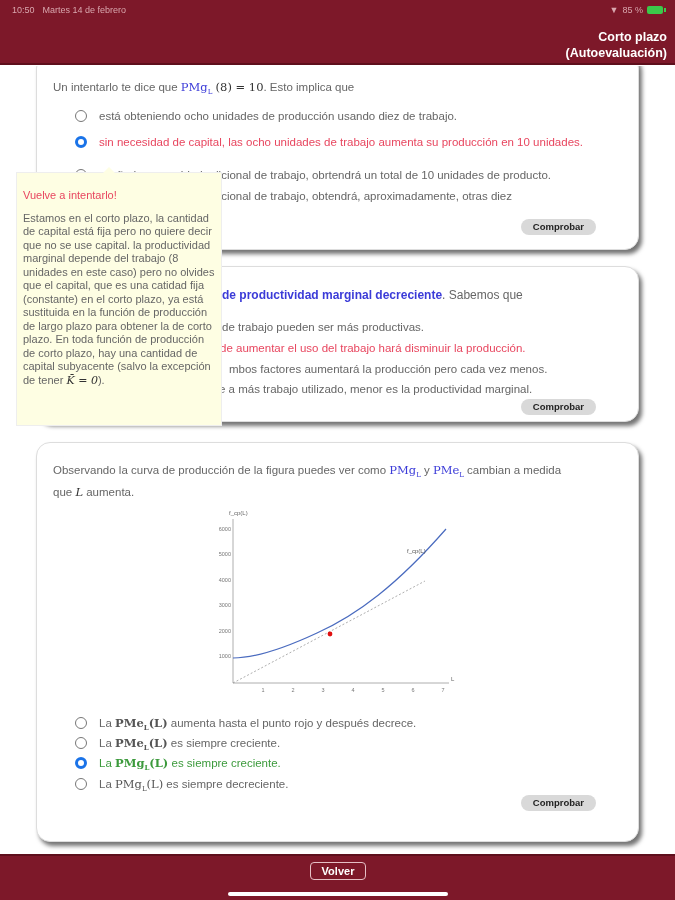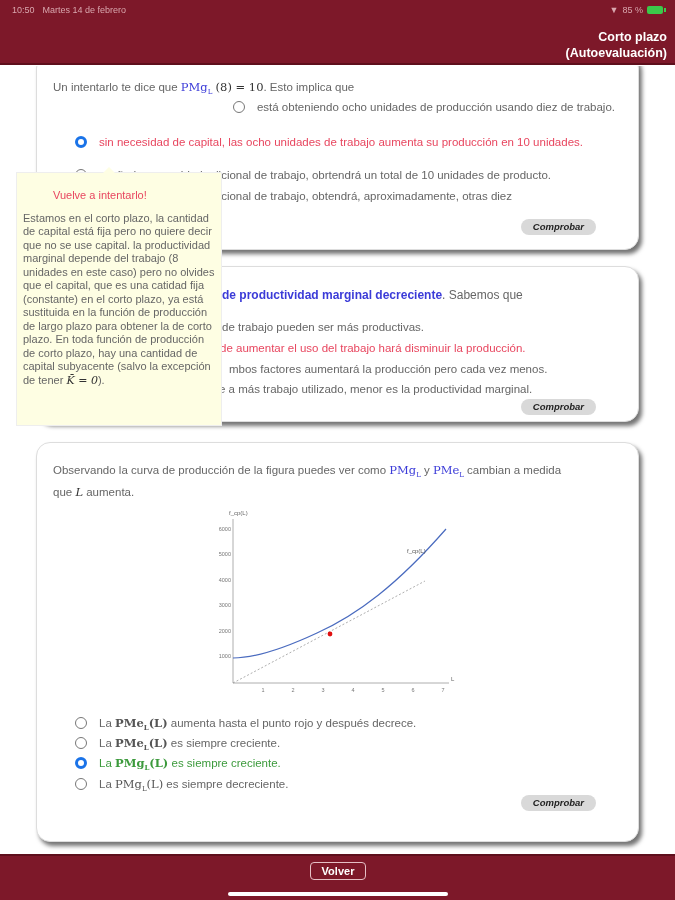--- a/index.html
+++ b/index.html
@@ -18,23 +18,23 @@
   .card3 { top: 376px; height: 400px; }
   .qtext { position: absolute; left: 16px; font-size: 11.5px; color: #666; line-height: 17px; }
   .math { font-family: "DejaVu Serif", serif; color: #3b3bd8; }
   .math sub { font-size: 7px; }
   .mathplain { font-family: "DejaVu Serif", serif; font-style: italic; color: #333; }
   .opt { position: absolute; font-size: 11.5px; color: #666; line-height: 16px; display: flex; }
   .radio { flex: none; width: 12px; height: 12px; border-radius: 50%; border: 1.5px solid #777; margin-top: 2px; margin-right: 12px; background: #fff; }
   .radio.checked { border: 3.5px solid #1a73e8; }
   .opt.wrong { color: #e8465f; }
   .opt.green { color: #3c9a3c; }
-  .btn { position: absolute; right: 42px; height: 16px; padding: 0 12px; border-radius: 8px; background: #d9d9d9; color: #222; font-size: 9.5px; font-weight: bold; line-height: 16px; border: none; font-style: italic; }
+  .btn { position: absolute; right: 42px; height: 16px; padding: 0 12px; border-radius: 8px; background: #d9d9d9; color: #222; font-size: 9.5px; font-weight: bold; line-height: 16px; border: none; }
   .tooltip { position: absolute; left: 16px; top: 171px; width: 206px; height: 254px; background: #fefee3; border: 1px solid #eee; z-index: 10; padding: 8px 6px 0 6px; font-size: 11px; color: #666; line-height: 13.5px; }
-  .tooltip .ttitle { color: #e8465f; margin-bottom: 9px; margin-top: 8px; margin-left: 30px; }
+  .tooltip .ttitle { color: #e8465f; margin-bottom: 9px; margin-top: 8px; }
   .tooltip::before { content: ""; position: absolute; left: 86px; top: -6px; border-left: 6px solid transparent; border-right: 6px solid transparent; border-bottom: 6px solid #fefee3; }
   .footer { position: absolute; left: 0; top: 854px; width: 675px; height: 46px; background: #7d1829; border-top: 2px solid #5e0f1c; }
   .volver { position: absolute; left: 310px; top: 6px; width: 56px; height: 18px; border: 1.5px solid #e6bfc5; border-radius: 4px; color: #fff; font-weight: bold; font-size: 11px; text-align: center; line-height: 15px; background: #7d1829; }
   .homebar { position: absolute; left: 228px; top: 36px; width: 220px; height: 4px; border-radius: 2px; background: #fff; }
   .chart { position: absolute; left: 180px; top: 62px; width: 240px; height: 190px; }
 </style>
 </head>
 <body>
 
 <div class="statusbar">
@@ -53,21 +53,21 @@
     <div>(Autoevaluación)</div>
   </div>
 </div>
 
 <div class="content">
 
   <div class="card card1">
     <div class="qtext" style="top:24px;">
       <span>Un intentarlo te dice que </span><span class="math"><span>PMg</span><sub>L</sub></span> <span class="mathplain" style="font-style:normal;color:#333;">(8) = 10</span><span>. Esto implica que</span>
     </div>
-    <div class="opt" style="left:38px; top:44px; width:540px;justify-content:flex-end;">
+    <div class="opt" style="left:38px; top:53px; width:540px;">
       <span class="radio"></span>
       <span>está obteniendo ocho unidades de producción usando diez de trabajo.</span>
     </div>
     <div class="opt wrong" style="left:38px; top:79px; width:540px;">
       <span class="radio checked"></span>
       <span>sin necesidad de capital, las ocho unidades de trabajo aumenta su producción en 10 unidades.</span>
     </div>
     <div class="opt" style="left:38px; top:112px; width:540px;">
       <span class="radio"></span>
       <span>si añade una unidad adicional de trabajo, obrtendrá un total de 10 unidades de producto.</span>

